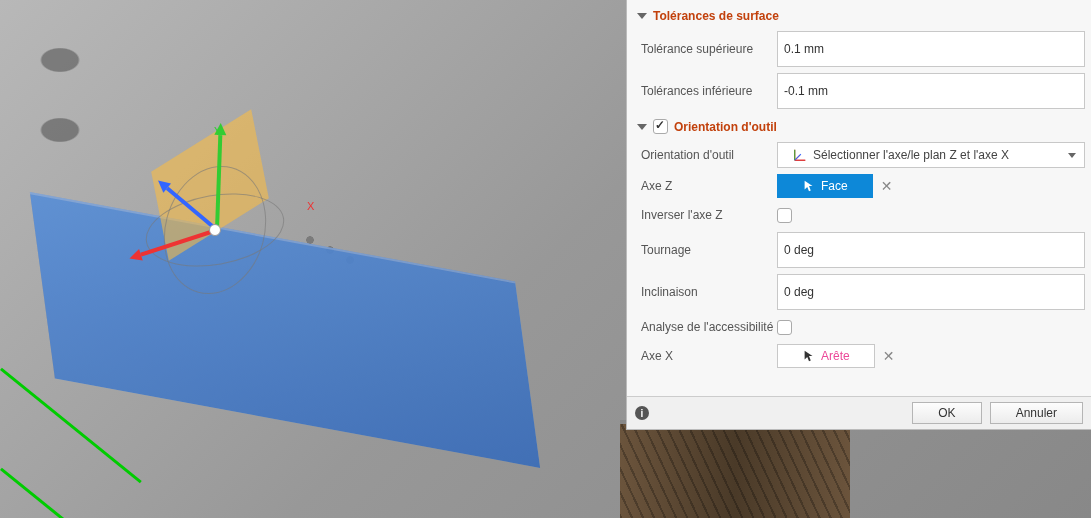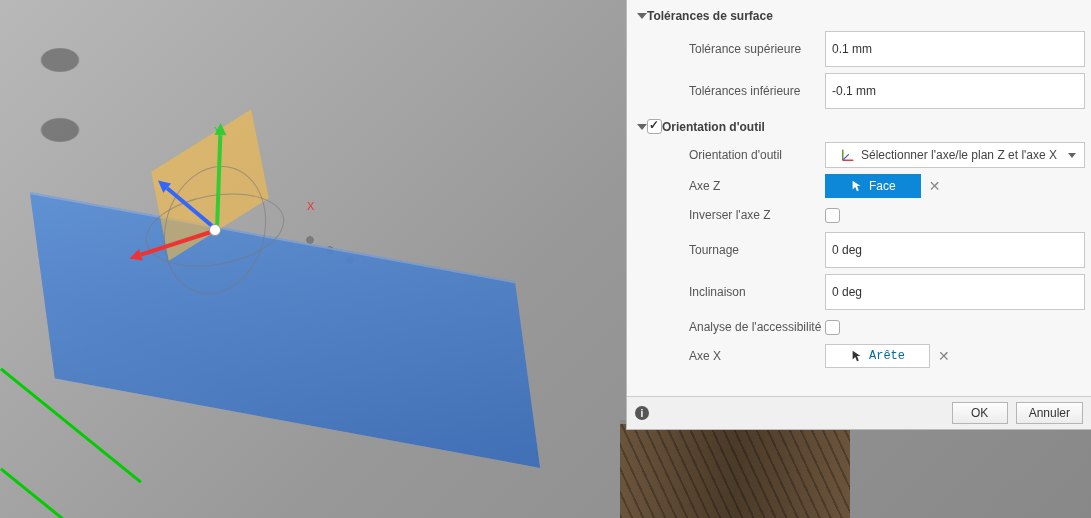--- a/index.html
+++ b/index.html
@@ -121,42 +121,42 @@
     color: #444;
   }
   .panel-body {
     flex: 1;
     overflow: hidden;
     padding: 2px 0 0 6px;
   }
   .section-hdr {
     display: flex;
     align-items: center;
+    gap: 6px;
     padding: 7px 4px 5px 4px;
     font-weight: 600;
-    color: #404040;
+    color: #c2410c;
   }
   .caret {
     width: 0; height: 0;
     border-left: 5px solid transparent;
     border-right: 5px solid transparent;
     border-top: 6px solid #666;
     display: inline-block;
   }
   .row {
     display: flex;
     align-items: center;
     padding: 3px 6px 3px 8px;
     min-height: 28px;
   }
   .row .label {
     width: 136px;
     color: #555;
     flex-shrink: 0;
-    margin-left: 48px;
   }
   .row .control {
     flex: 1;
     display: flex;
     align-items: center;
     gap: 6px;
   }
   input.txt {
     width: 100%;
     height: 36px;
@@ -190,23 +190,22 @@
     background: #0d88d8;
     color: #fff;
     display: inline-flex;
     align-items: center;
     gap: 5px;
     padding: 0 24px;
     font-size: 12px;
   }
   .chip.outline {
     background: #fff;
-    color: #0369a1;
+    color: #ec4899;
     border-color: #c8c8c8;
-    font-family: Liberation Mono, monospace;
   }
   .x-clear {
     color: #888;
     font-size: 14px;
     cursor: pointer;
     padding: 0 2px;
   }
   .checkbox {
     width: 15px; height: 15px;
     border: 1px solid #aaa;
@@ -236,21 +235,21 @@
     display: flex;
     align-items: center;
     padding: 5px 8px;
     gap: 8px;
   }
   .footer .info { width:14px;height:14px;border-radius:50%;background:#555;color:#fff;font-size:10px;display:flex;align-items:center;justify-content:center;font-weight:bold;}
   .footer .spacer { flex: 1; }
   .btn {
     height: 22px;
     min-width: 56px;
-    padding: 0 12px;
+    padding: 0 25px;
     border: 1px solid #b5b5b5;
     background: linear-gradient(#fdfdfd, #ececec);
     font-size: 12px;
     color: #333;
     cursor: pointer;
   }
   svg.ico { width: 14px; height: 14px; flex-shrink: 0; }
 </style>
 </head>
 <body>

